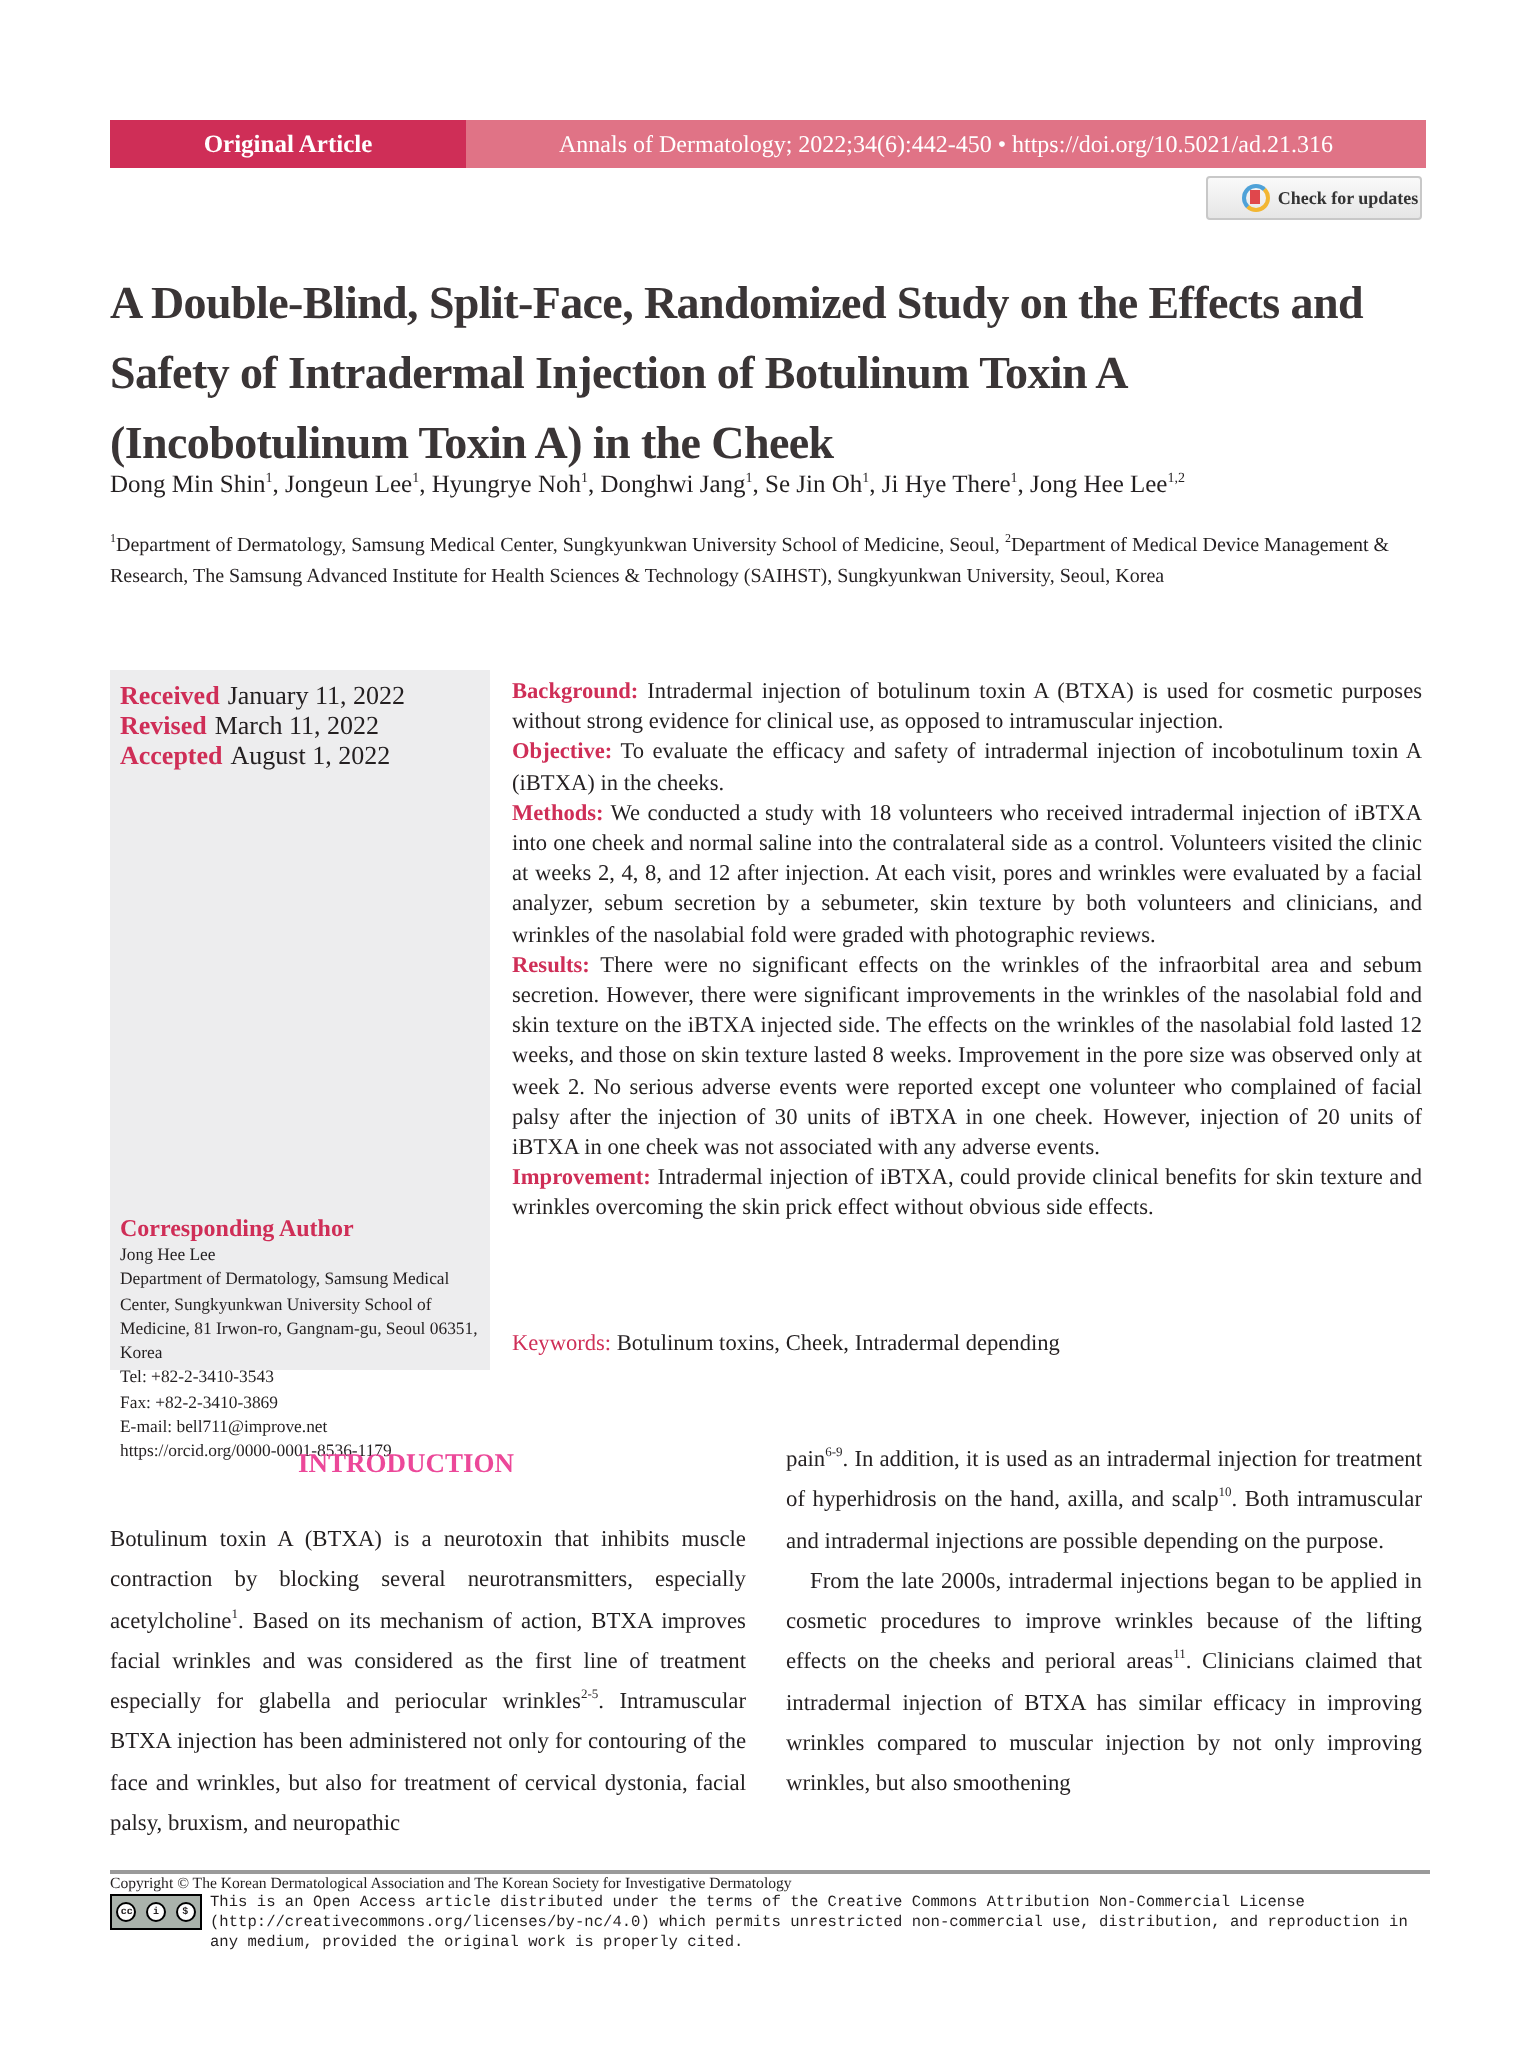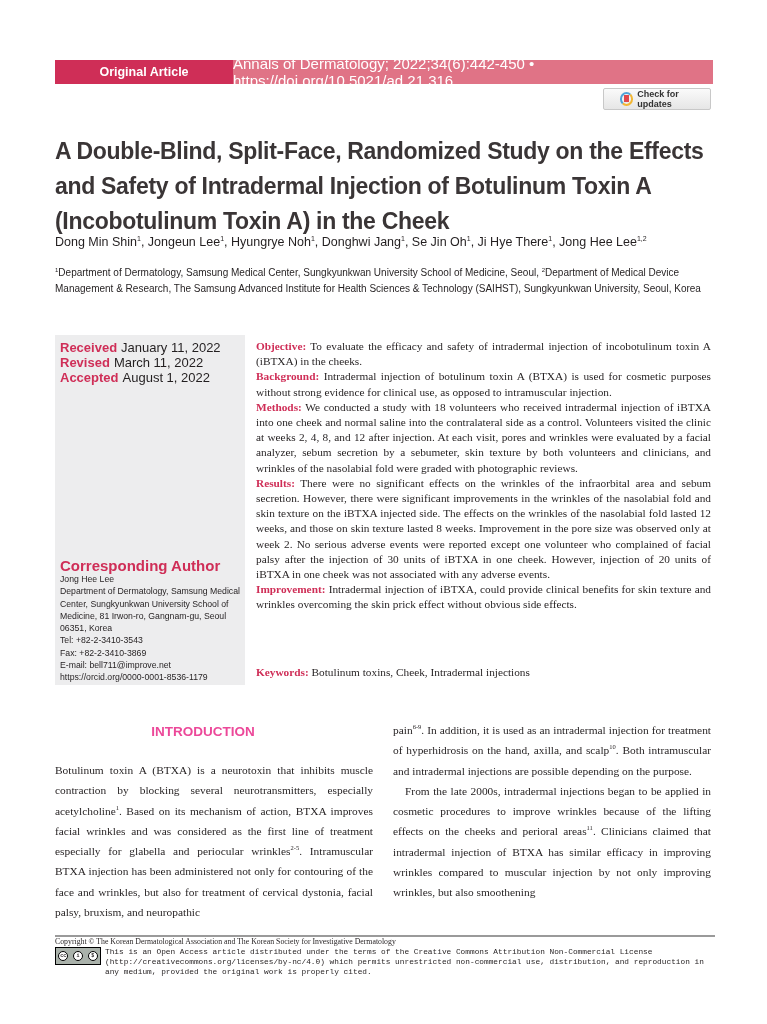--- a/index.html
+++ b/index.html
@@ -1,50 +1,50 @@
 <!DOCTYPE html>
 <html><head>
 <meta charset="utf-8">
 <style>
   html, body { margin: 0; padding: 0; background: #ffffff; }
   body { width: 767px; height: 1024px; position: relative; overflow: hidden; color: #231f20; }
-  .sans { font-family: Liberation Sans, sans-serif; }
+  .sans { font-family: Liberation Serif, serif; justify-content: center; }
   .serif { font-family: "Liberation Serif", "DejaVu Serif", serif; }
 
   
   .topbar { position: absolute; left: 55px; top: 60px; width: 658px; height: 24px; display: flex; }
   .topbar .label { width: 178px; background: #cf2e57; color: #fff; font-size: 12.5px; font-weight: bold; display: flex; align-items: center; justify-content: center; }
-  .topbar .citation { flex: 1; background: #e07386; color: #fff; font-size: 15px; display: flex; align-items: center; justify-content: center; }
+  .topbar .citation { flex: 1; background: #e07386; color: #fff; font-size: 12px; display: flex; align-items: center; justify-content: center; }
 
   .check-updates { position: absolute; left: 603px; top: 88px; width: 108px; height: 22px; border: 1px solid #c8c8c8; border-radius: 2px;
                    background: linear-gradient(#fafafa, #e6e6e6); display: flex; align-items: center; gap: 4px; padding-left: 16px; box-sizing: border-box; cursor: pointer; }
   .check-updates .cu-icon { width: 14px; height: 14px; border-radius: 50%; border: 2px solid #f2b632; border-top-color: #4fa2d8; border-left-color: #4fa2d8; box-sizing: border-box; position: relative; }
   .check-updates .cu-icon::after { content: ""; position: absolute; left: 2px; top: 1px; width: 5px; height: 7px; background: #e0474c; }
   .check-updates .cu-text { font-size: 9px; font-weight: bold; color: #333; }
 
   .title { position: absolute; left: 55px; top: 134px; width: 660px; font-size: 23px; line-height: 35px; font-weight: bold; color: #3a3536; letter-spacing: -0.3px; margin: 0; }
 
   .authors { position: absolute; left: 55px; top: 235px; width: 670px; font-size: 12.5px; color: #231f20; }
   .authors sup { font-size: 7px; }
   .affil { position: absolute; left: 55px; top: 263px; width: 660px; font-size: 10px; line-height: 15.5px; color: #231f20; }
   .affil sup { font-size: 6px; }
 
   
   .sidebar { position: absolute; left: 55px; top: 335px; width: 190px; height: 350px; background: #ededee; }
   .dates { position: absolute; left: 5px; top: 5px; font-size: 13px; line-height: 15px; }
   .dates .k { color: #cf2e57; font-weight: bold; margin-right: 4px; }
   .corr { position: absolute; left: 5px; top: 224px; font-size: 8.7px; line-height: 12.3px; width: 185px; }
-  .corr .head { color: #cf2e57; font-weight: bold; font-size: 15px; line-height: 14px; }
+  .corr .head { color: #cf2e57; font-weight: bold; font-size: 12px; line-height: 14px; margin-top: 48px; }
 
   
   .abstract { position: absolute; left: 256px; top: 339px; width: 455px; font-size: 11.3px; line-height: 15.2px; text-align: justify; color: #231f20; }
   .abstract p { margin: 0; }
   .abstract .k { color: #cf2e57; font-weight: bold; }
   .keywords { position: absolute; left: 256px; top: 666px; width: 455px; font-size: 11.3px; }
-  .keywords .k { color: #cf2e57; font-weight: bold; }
+  .keywords .k { color: #cf2e57; font-weight: normal; }
 
   
   .intro-h { position: absolute; left: 44px; top: 724px; width: 318px; text-align: center; color: #ec4899; font-weight: bold; font-size: 13.5px; }
   .col { position: absolute; width: 318px; font-size: 11.4px; line-height: 20.3px; text-align: justify; color: #231f20; }
   .col p { margin: 0; }
   .col sup { font-size: 6.5px; line-height: 0; }
   .col-left { left: 55px; top: 760px; }
   .col-right { left: 393px; top: 720px; }
   .indent { text-indent: 12px; }
 
@@ -93,28 +93,28 @@
     <div>Jong Hee Lee</div>
     <div>Department of Dermatology, Samsung Medical Center, Sungkyunkwan University School of Medicine, 81 Irwon-ro, Gangnam-gu, Seoul 06351, Korea</div>
     <div>Tel: +82-2-3410-3543</div>
     <div>Fax: +82-2-3410-3869</div>
     <div>E-mail: bell711@improve.net</div>
     <div>https://orcid.org/0000-0001-8536-1179</div>
   </div>
 </div>
 
 <div class="abstract serif">
+  <p><span class="k">Background:</span><span> Intradermal injection of botulinum toxin A (BTXA) is used for cosmetic purposes without strong evidence for clinical use, as opposed to intramuscular injection.</span></p>
   <p><span class="k">Objective:</span><span> To evaluate the efficacy and safety of intradermal injection of incobotulinum toxin A (iBTXA) in the cheeks.</span></p>
-  <p><span class="k">Background:</span><span> Intradermal injection of botulinum toxin A (BTXA) is used for cosmetic purposes without strong evidence for clinical use, as opposed to intramuscular injection.</span></p>
   <p><span class="k">Methods:</span><span> We conducted a study with 18 volunteers who received intradermal injection of iBTXA into one cheek and normal saline into the contralateral side as a control. Volunteers visited the clinic at weeks 2, 4, 8, and 12 after injection. At each visit, pores and wrinkles were evaluated by a facial analyzer, sebum secretion by a sebumeter, skin texture by both volunteers and clinicians, and wrinkles of the nasolabial fold were graded with photographic reviews.</span></p>
   <p><span class="k">Results:</span><span> There were no significant effects on the wrinkles of the infraorbital area and sebum secretion. However, there were significant improvements in the wrinkles of the nasolabial fold and skin texture on the iBTXA injected side. The effects on the wrinkles of the nasolabial fold lasted 12 weeks, and those on skin texture lasted 8 weeks. Improvement in the pore size was observed only at week 2. No serious adverse events were reported except one volunteer who complained of facial palsy after the injection of 30 units of iBTXA in one cheek. However, injection of 20 units of iBTXA in one cheek was not associated with any adverse events.</span></p>
   <p><span class="k">Improvement:</span><span> Intradermal injection of iBTXA, could provide clinical benefits for skin texture and wrinkles overcoming the skin prick effect without obvious side effects.</span></p>
 </div>
 
-<div class="keywords serif"><span class="k">Keywords:</span><span> Botulinum toxins, Cheek, Intradermal injections</span></div>
+<div class="keywords serif"><span class="k">Keywords:</span><span> Botulinum toxins, Cheek, Intradermal depending</span></div>
 
 <div class="intro-h sans">INTRODUCTION</div>
 
 <div class="col col-left serif">
   <p><span>Botulinum toxin A (BTXA) is a neurotoxin that inhibits muscle contraction by blocking several neurotransmitters, especially acetylcholine</span><sup>1</sup><span>. Based on its mechanism of action, BTXA improves facial wrinkles and was considered as the first line of treatment especially for glabella and periocular wrinkles</span><sup>2-5</sup><span>. Intramuscular BTXA injection has been administered not only for contouring of the face and wrinkles, but also for treatment of cervical dystonia, facial palsy, bruxism, and neuropathic</span></p>
 </div>
 
 <div class="col col-right serif">
   <p><span>pain</span><sup>6-9</sup><span>. In addition, it is used as an intradermal injection for treatment of hyperhidrosis on the hand, axilla, and scalp</span><sup>10</sup><span>. Both intramuscular and intradermal injections are possible depending on the purpose.</span></p>
   <p class="indent"><span>From the late 2000s, intradermal injections began to be applied in cosmetic procedures to improve wrinkles because of the lifting effects on the cheeks and perioral areas</span><sup>11</sup><span>. Clinicians claimed that intradermal injection of BTXA has similar efficacy in improving wrinkles compared to muscular injection by not only improving wrinkles, but also smoothening</span></p>

